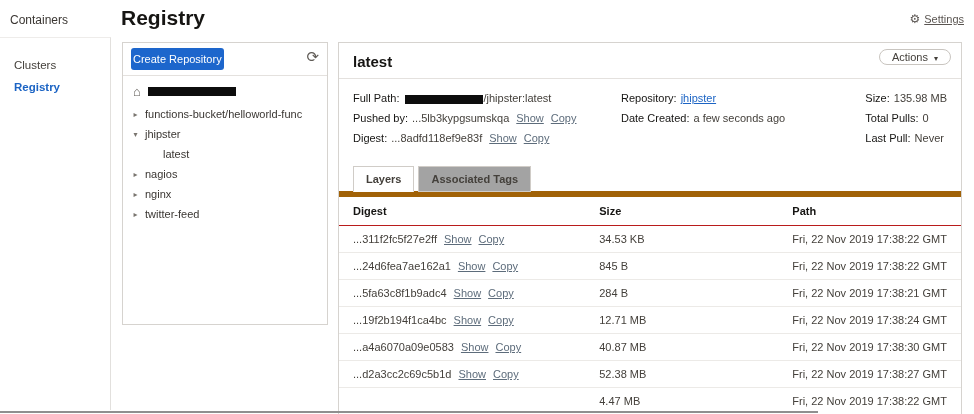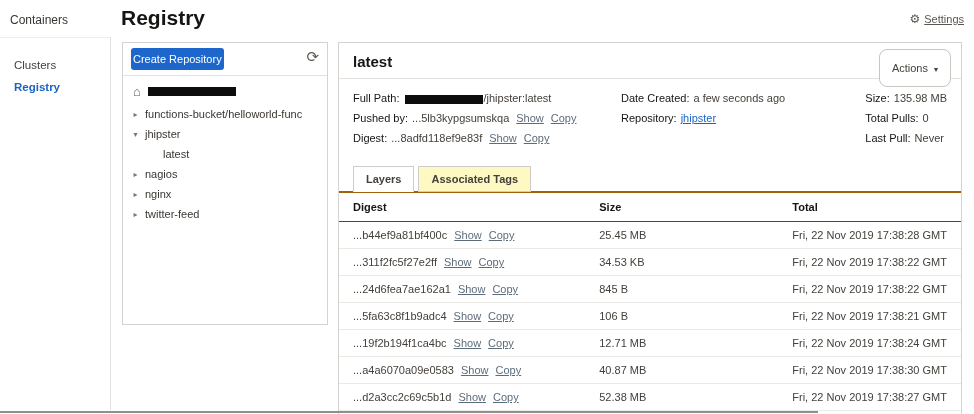--- a/index.html
+++ b/index.html
@@ -37,34 +37,34 @@
   .tree-item { display:flex; align-items:center; gap:5px; padding:4px 6px; font-size:11px;
     color:#3a3632; cursor:pointer; }
   .tree-item .arrow { width:9px; font-size:8px; color:#7a756f; text-align:center; }
 
   
   .detail-panel { position:absolute; left:338px; top:42px; width:624px; height:380px;
     border:1px solid #d6d3cf; background:#fff; overflow:hidden; }
   .detail-head { height:36px; border-bottom:1px solid #e4e1de; position:relative; }
   .detail-title { position:absolute; left:14px; top:10px; font-size:15px; font-weight:700; color:#161513; }
   .actions-btn { position:absolute; right:10px; top:6px; background:#fff; border:1px solid #c9c5c0;
-    border-radius:8px; padding:12px 12px; font-size:11px; color:#44403b; cursor:pointer;
+    border-radius:8px; padding:1px 12px; font-size:11px; color:#44403b; cursor:pointer;
     font-family:inherit; }
   .actions-btn .caret { font-size:8px; margin-left:6px; color:#6b6archive; }
 
   .detail-fields { display:flex; padding:13px 14px 8px; }
   .fcol1 { width:272px; } .fcol2 { width:248px; } .fcol3 { flex:1; }
   .field { margin-bottom:7px; font-size:11px; line-height:13px; white-space:nowrap; }
   .flabel { font-weight:400; color:#161513; margin-right:4px; }
   .mlink { color:#5d6c7b; text-decoration:underline; cursor:pointer; margin-left:7px; }
   .blue-link { color:#1c64c4; text-decoration:underline; cursor:pointer; }
 
-  .tabs { display:flex; padding:6px 14px 0; border-bottom:2px solid #a16207; }
+  .tabs { display:flex; padding:6px 14px 0; border-bottom:6px solid #a16207; }
   .tab { border:1px solid #d0ccc7; padding:6px 12px; font-size:11px; font-weight:700;
-    margin-bottom:-1px; background:#fef9c3; color:#44403b; cursor:pointer; }
+    margin-bottom:-1px; background:#a3a3a3; color:#44403b; cursor:pointer; }
   .tab + .tab { margin-left:4px; }
   .tab.active { background:#fff; border-bottom-color:#fff; }
 
   table.layers { width:100%; border-collapse:collapse; font-size:11px; }
   table.layers th { text-align:left; font-weight:700; color:#161513; padding:8px 14px;
     border-bottom:1px solid #b91c1c; }
   table.layers td { padding:7px 14px; border-bottom:1px solid #eceae7; color:#44403b;
     white-space:nowrap; }
   th.c-digest { width:40%; } th.c-size { width:32%; } th.c-date { width:28%; }
 
@@ -140,24 +140,24 @@
         </div>
         <div class="field">
           <span class="flabel">Pushed by:</span><span>...5lb3kypgsumskqa</span><a class="mlink">Show</a><a class="mlink">Copy</a>
         </div>
         <div class="field">
           <span class="flabel">Digest:</span><span>...8adfd118ef9e83f</span><a class="mlink">Show</a><a class="mlink">Copy</a>
         </div>
       </div>
       <div class="fcol2">
         <div class="field">
+          <span class="flabel">Repository:</span><a class="blue-link">jhipster</a>
+        </div>
+        <div class="field">
           <span class="flabel">Date Created:</span><span>a few seconds ago</span>
-        </div>
-        <div class="field">
-          <span class="flabel">Repository:</span><a class="blue-link">jhipster</a>
         </div>
       </div>
       <div class="fcol3">
         <div class="field">
           <span class="flabel">Size:</span><span>135.98 MB</span>
         </div>
         <div class="field">
           <span class="flabel">Total Pulls:</span><span>0</span>
         </div>
         <div class="field">
@@ -169,42 +169,37 @@
     <div class="tabs">
         <div class="tab active">Layers</div>
         <div class="tab">Associated Tags</div>
       </div>
 
     <table class="layers">
       <thead>
         <tr>
           <th class="c-digest">Digest</th>
           <th class="c-size">Size</th>
-          <th class="c-date">Total</th>
+          <th class="c-date">Path</th>
         </tr>
       </thead>
       <tbody>
           <tr>
-            <td><span>...b44ef9a81bf400c</span><a class="mlink">Show</a><a class="mlink">Copy</a></td>
-            <td>25.45 MB</td>
-            <td>Fri, 22 Nov 2019 17:38:28 GMT</td>
-          </tr>
-          <tr>
             <td><span>...311f2fc5f27e2ff</span><a class="mlink">Show</a><a class="mlink">Copy</a></td>
             <td>34.53 KB</td>
             <td>Fri, 22 Nov 2019 17:38:22 GMT</td>
           </tr>
           <tr>
             <td><span>...24d6fea7ae162a1</span><a class="mlink">Show</a><a class="mlink">Copy</a></td>
             <td>845 B</td>
             <td>Fri, 22 Nov 2019 17:38:22 GMT</td>
           </tr>
           <tr>
             <td><span>...5fa63c8f1b9adc4</span><a class="mlink">Show</a><a class="mlink">Copy</a></td>
-            <td>106 B</td>
+            <td>284 B</td>
             <td>Fri, 22 Nov 2019 17:38:21 GMT</td>
           </tr>
           <tr>
             <td><span>...19f2b194f1ca4bc</span><a class="mlink">Show</a><a class="mlink">Copy</a></td>
             <td>12.71 MB</td>
             <td>Fri, 22 Nov 2019 17:38:24 GMT</td>
           </tr>
           <tr>
             <td><span>...a4a6070a09e0583</span><a class="mlink">Show</a><a class="mlink">Copy</a></td>
             <td>40.87 MB</td>

